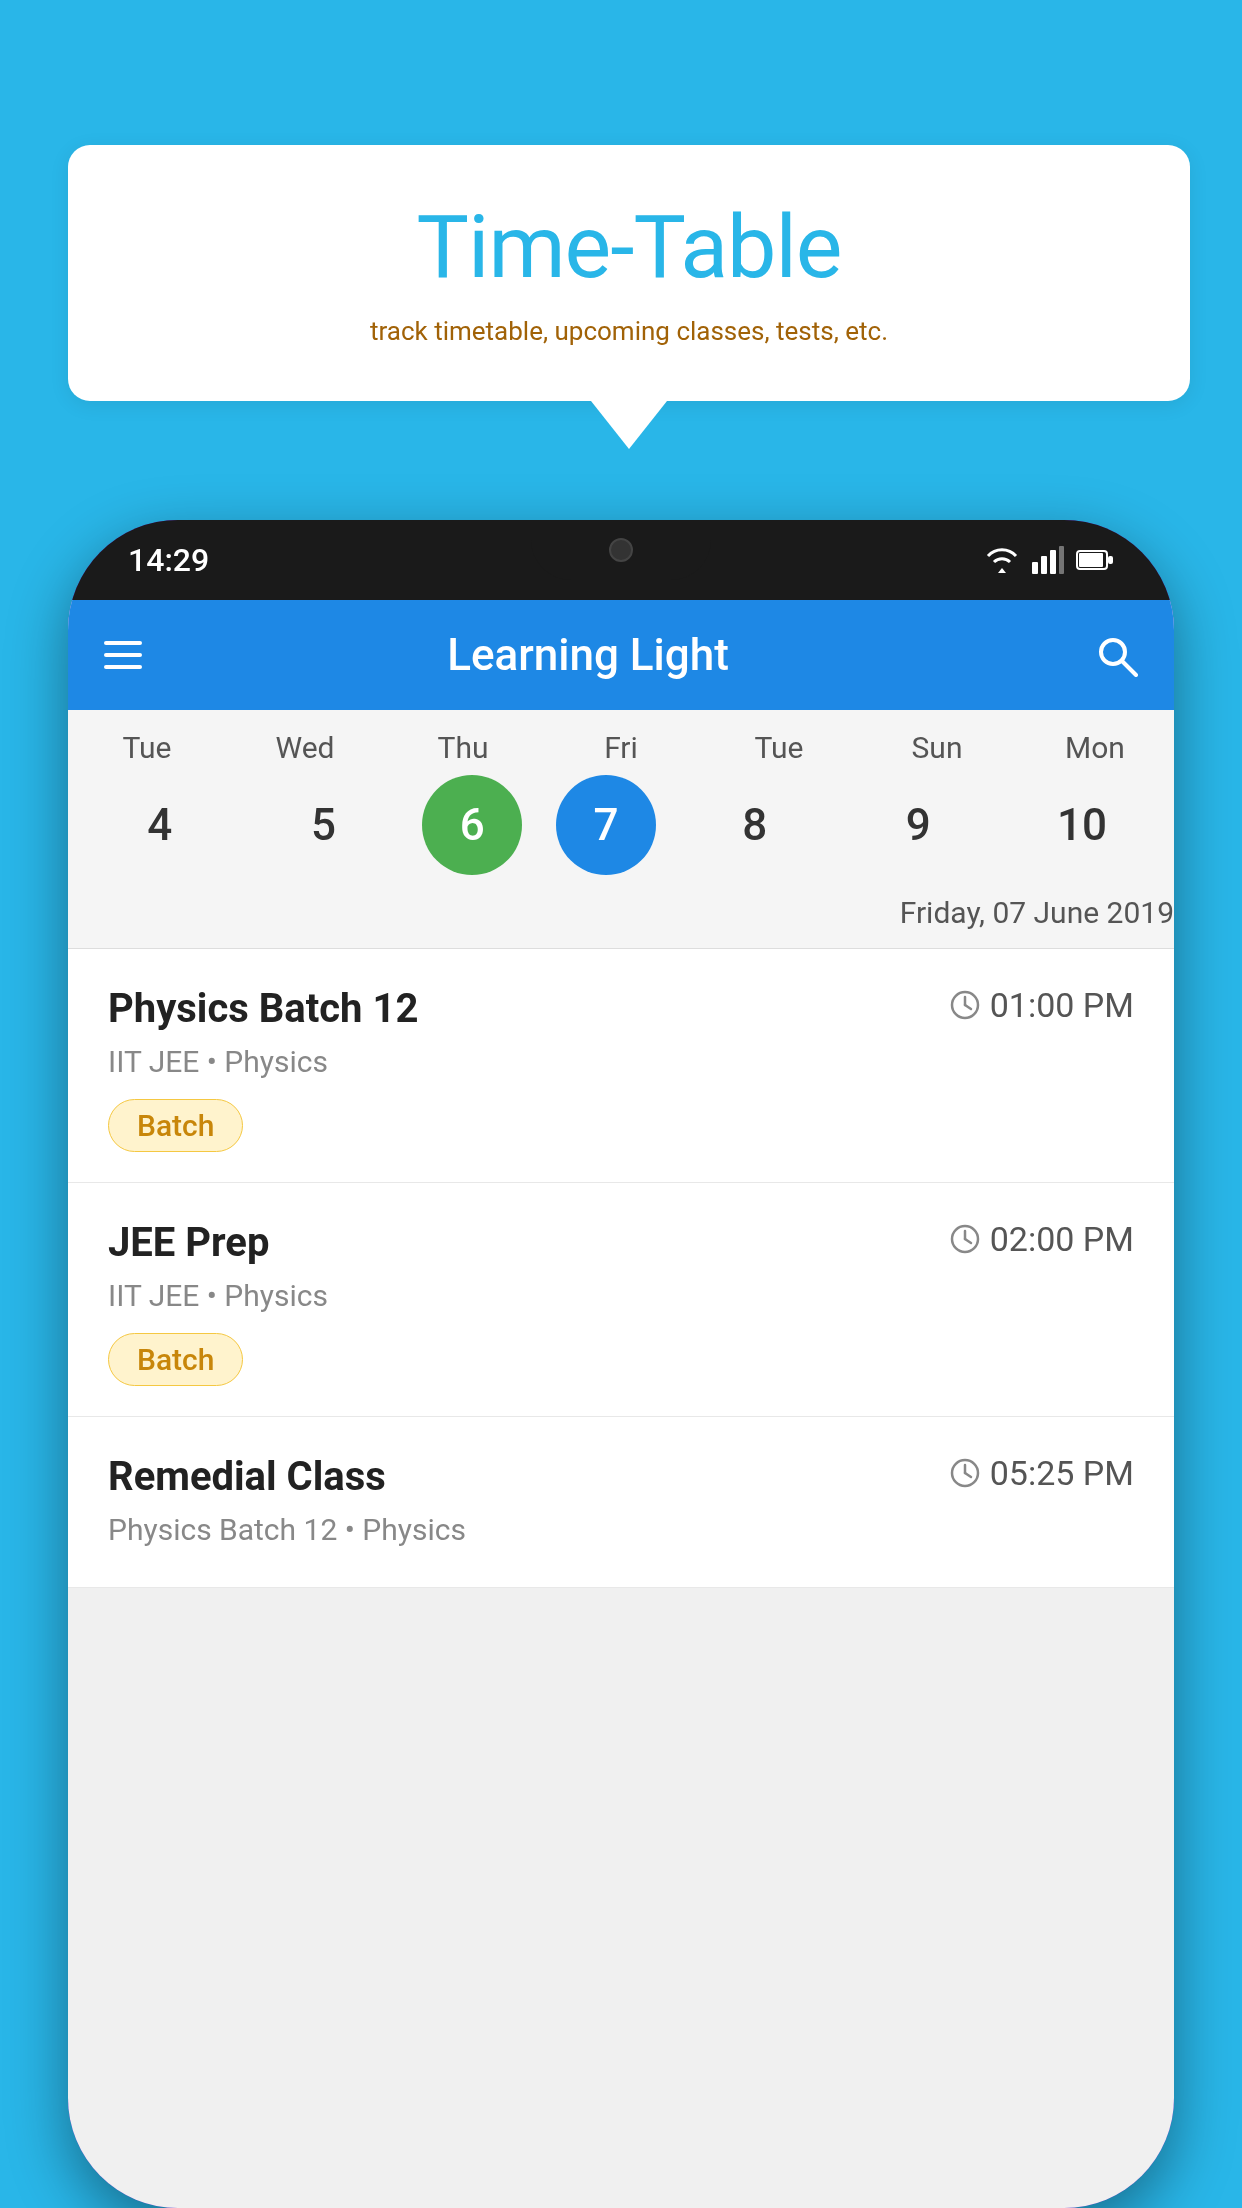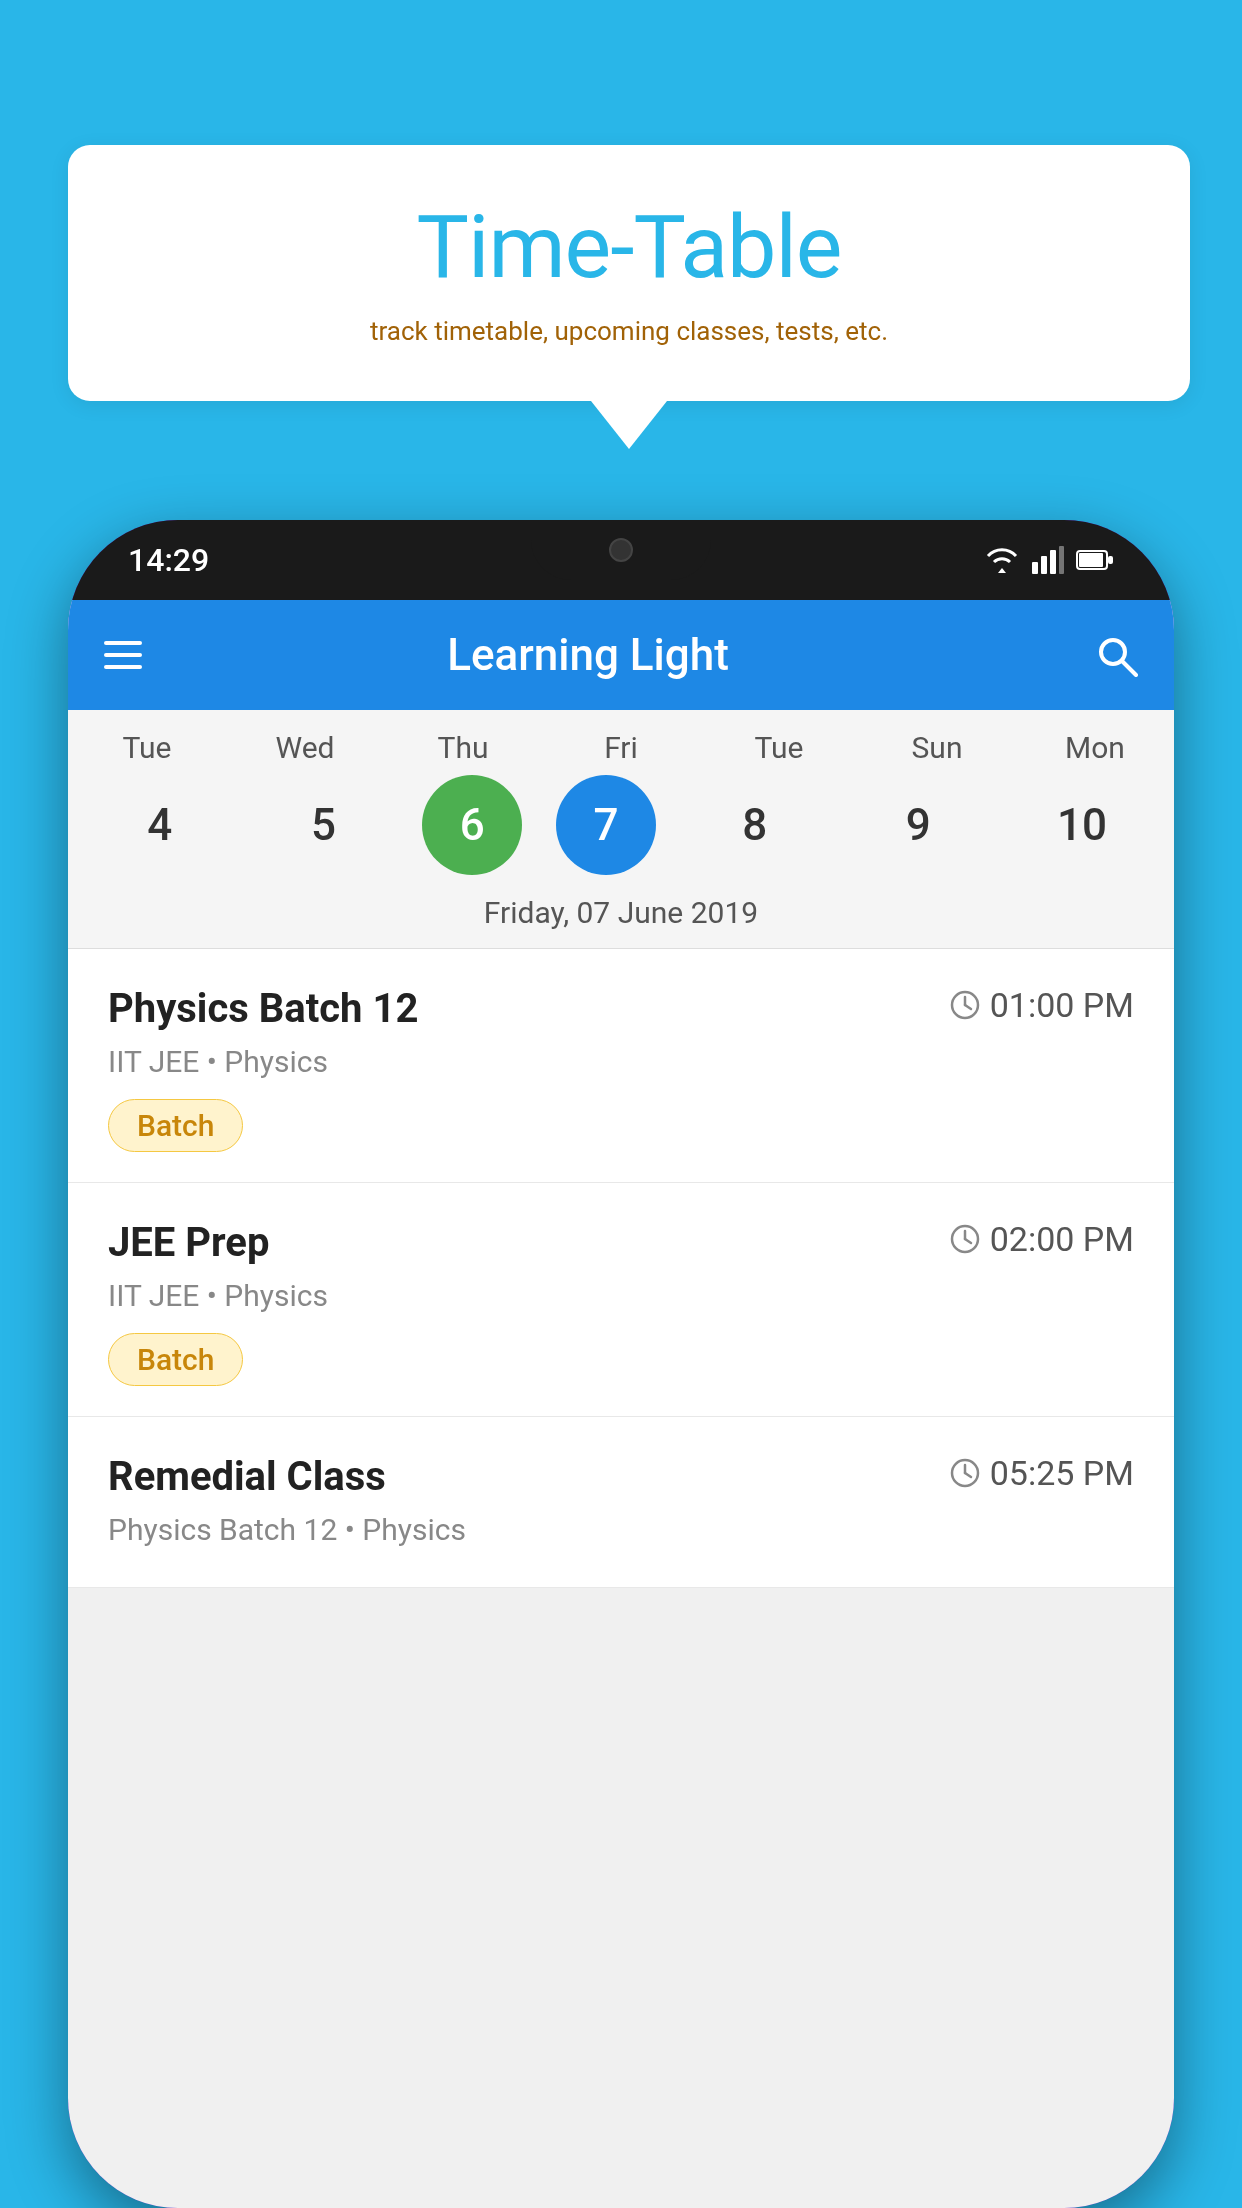--- a/index.html
+++ b/index.html
@@ -204,21 +204,21 @@
 
     .date-item.selected {
       background: #1E88E5;
       color: #fff;
       border-radius: 50%;
       width: 100px;
       height: 100px;
     }
 
     .selected-date-label {
-      text-align: center;
+      text-align: right;
       font-size: 30px;
       color: #555;
       padding: 8px 0 18px;
       border-bottom: 1px solid #ddd;
     }
 
     
     .classes-list {
       background: #fff;
       overflow-y: auto;

